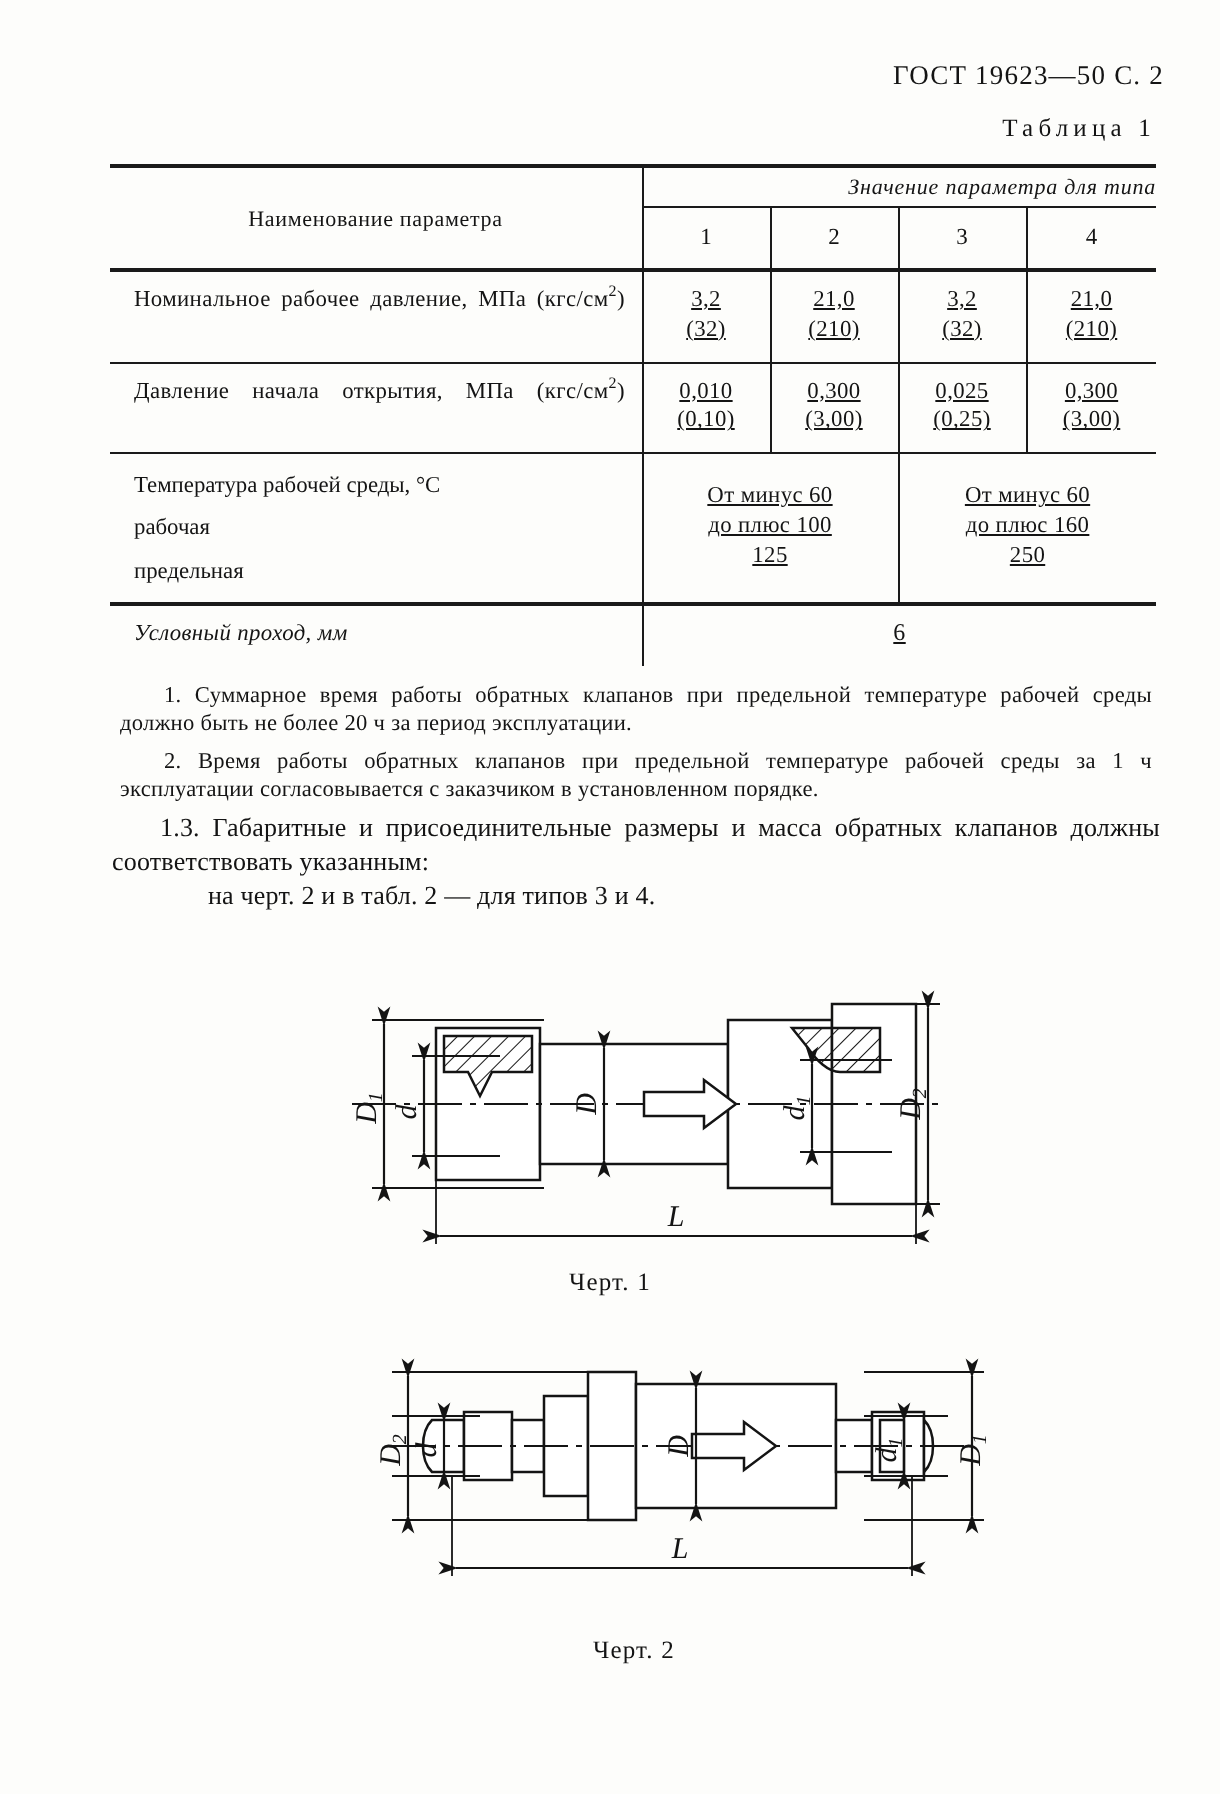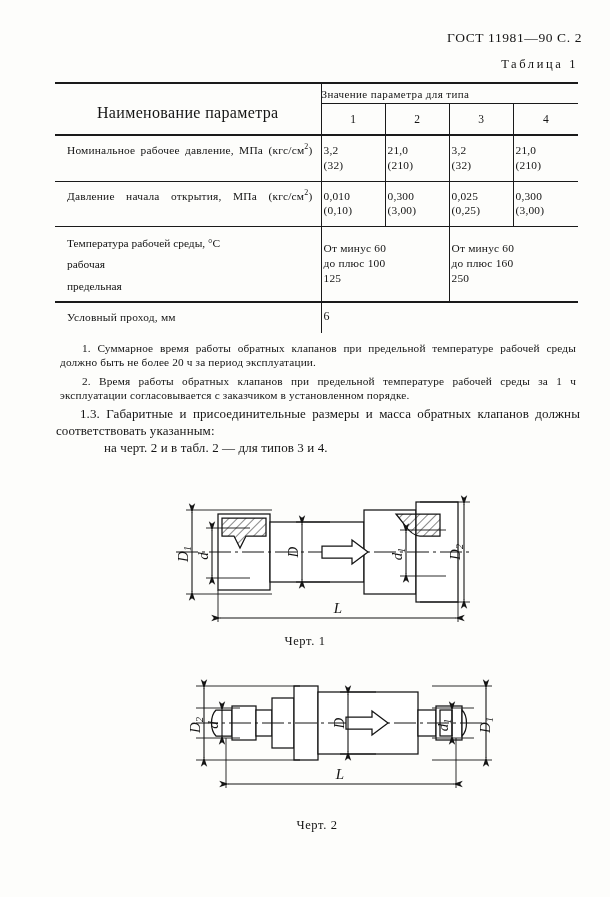--- a/index.html
+++ b/index.html
@@ -56,52 +56,56 @@
     vertical-align: top;
     padding: 0;
     font-weight: normal;
   }
   .rule-top    { border-top: 2.1px solid #1a1a1a; }
   .rule-thin   { border-top: 1px solid #1a1a1a; }
   .vline       { border-left: 1px solid #1a1a1a; }
 
   .hdr-name {
     text-align: center;
-    font-size: 16px;
+    font-size: 11px;
     letter-spacing: .35px;
     padding-top: 20px !important;
   }
   .hdr-group {
-    text-align: left;
+    text-align: right;
     font-size: 11px;
     letter-spacing: .4px;
     padding: 4px 0 3px 0 !important;
     border-bottom: 1px solid #1a1a1a;
+    font-style: italic;
   }
   .hdr-num {
     text-align: center;
     font-size: 11.5px;
     padding: 9px 0 9px 0 !important;
   }
 
   .cell-name {
     padding: 7px 8px 8px 12px !important;
     line-height: 1.32;
     text-align: justify;
     text-align-last: justify;
     letter-spacing: .2px;
   }
   .cell-name.plain {
     text-align: left;
     text-align-last: left;
+    font-style: italic;
   }
   .cell-val {
+    text-align: center;
     padding: 7px 2px 8px 2px !important;
     line-height: 1.3;
     letter-spacing: .2px;
+    text-decoration: underline;
   }
   .cell-val.range {
     padding-top: 14px !important;
     line-height: 1.28;
   }
   .cell-val.single {
     padding: 6px 2px 6px 2px !important;
     font-size: 12px;
   }
   .temp-name {
@@ -166,21 +170,21 @@
   #cap1 { top: 634px; }
   #cap2 { top: 818px; margin-left: 12px; }
 
   .fig svg { display: block; }
 </style>
 </head>
 <body>
 
 <div class="page">
 
-  <div class="doc-header">ГОСТ 11981—90 С. 2</div>
+  <div class="doc-header">ГОСТ 19623—50 С. 2</div>
   <div class="table-caption">Таблица 1</div>
 
   <div class="tbl-wrap">
     <table class="spec">
       <colgroup>
         <col style="width:266px">
         <col style="width:64px">
         <col style="width:64px">
         <col style="width:64px">
         <col style="width:65px">

